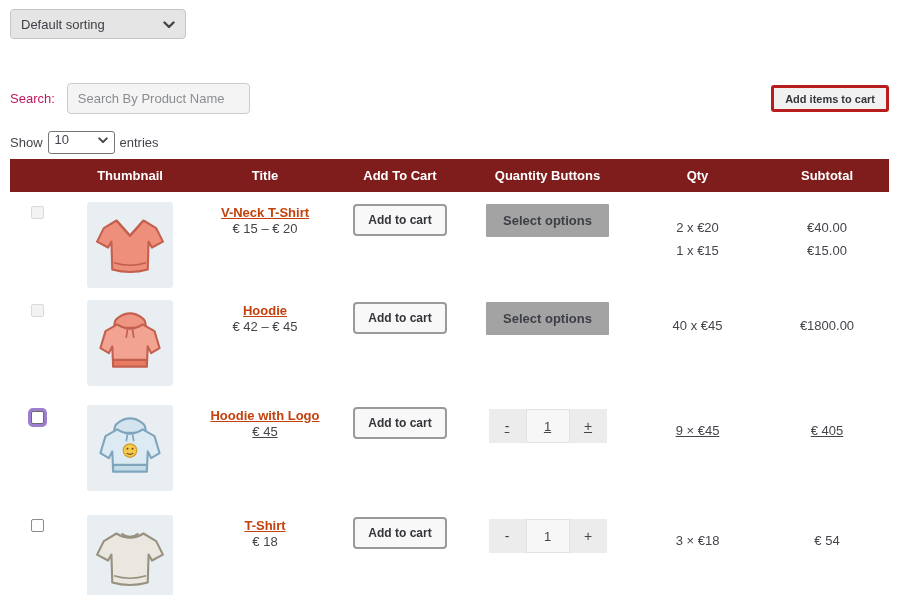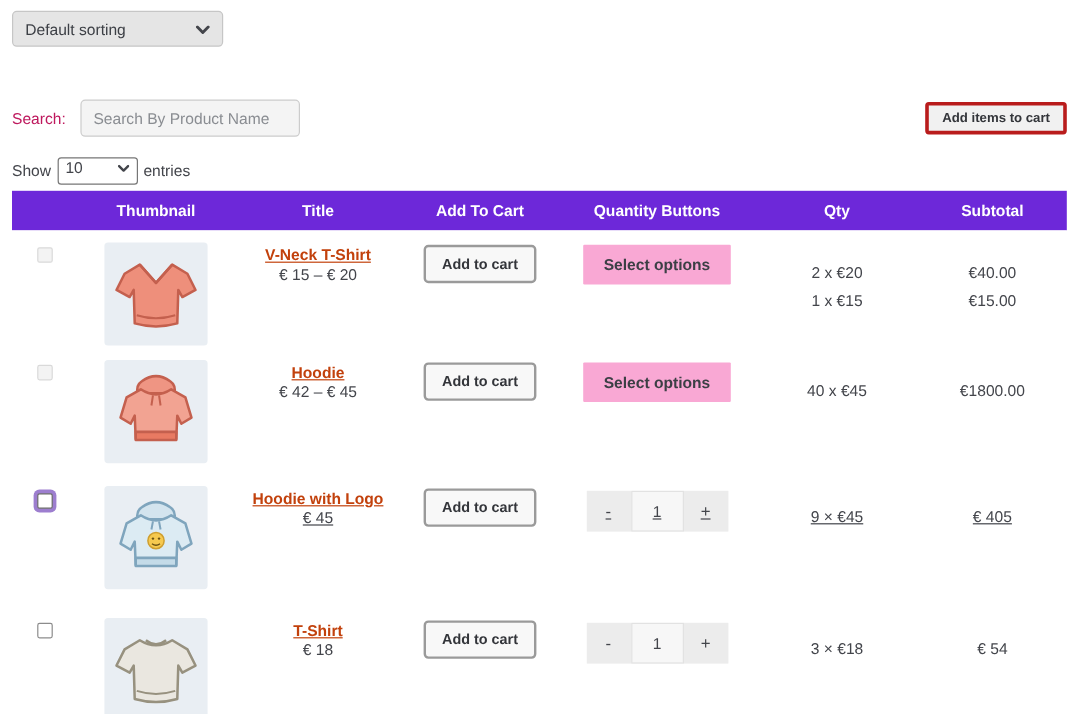--- a/index.html
+++ b/index.html
@@ -45,21 +45,21 @@
     display:inline-flex; justify-content:space-between;
     padding:0 6px; cursor:pointer;
   }
 
   
   table.products { border-collapse:collapse; width:879px; table-layout:fixed; }
   col.c-check { width:55px; } col.c-thumb { width:130px; } col.c-title { width:140px; }
   col.c-cart { width:130px; } col.c-qtyb { width:165px; } col.c-qty { width:135px; }
   col.c-sub { width:124px; }
   thead th {
-    background:#6d28d9; color:#ffffff; font-weight:bold; font-size:13px;
+    background:#7f1d1d; color:#ffffff; font-weight:bold; font-size:13px;
     height:33px; text-align:center; vertical-align:middle;
   }
   tbody td { vertical-align:top; text-align:center; background:#ffffff; }
   tr.row-1 { height:98px; } tr.row-2 { height:105px; } tr.row-3 { height:110px;text-decoration:underline; } tr.row-4 { height:90px; }
 
   .cb {
     width:13px; height:13px; margin:14px auto 0 auto; border-radius:2px; cursor:pointer;
   }
   .cb-soft   { background:#f3f3f3; border:1px solid #d9d9d9; }
   .cb-plain  { background:#ffffff; border:1px solid #8c8c8c; }
@@ -77,21 +77,21 @@
   .price { margin-top:1px; color:#43454b; }
 
   .btn-add {
     margin-top:12px; padding:7px 13px;
     background:#f8f8f8; border:2px solid #9a9a9a; border-radius:4px;
     font-family:"Liberation Sans",sans-serif; font-weight:bold; font-size:12px; color:#33353a;
     cursor:pointer;
   }
   .btn-select {
     margin-top:12px; padding:9px 17px;
-    background:#f9a8d4; border:none; border-radius:1px;
+    background:#a3a3a3; border:none; border-radius:1px;
     font-family:"Liberation Sans",sans-serif; font-weight:bold; font-size:13px; color:#3c3f45;
     cursor:pointer;
   }
   .stepper { margin:14px auto 0 auto; width:118px; height:34px; display:flex; }
   .step-btn {
     width:37px; height:34px; background:#ececec; border:none; cursor:pointer;
     font-family:"Liberation Sans",sans-serif; font-size:14px; color:#43454b;
   }
   .step-value {
     width:44px; height:34px; background:#f7f7f7; border:1px solid #e2e2e2;

